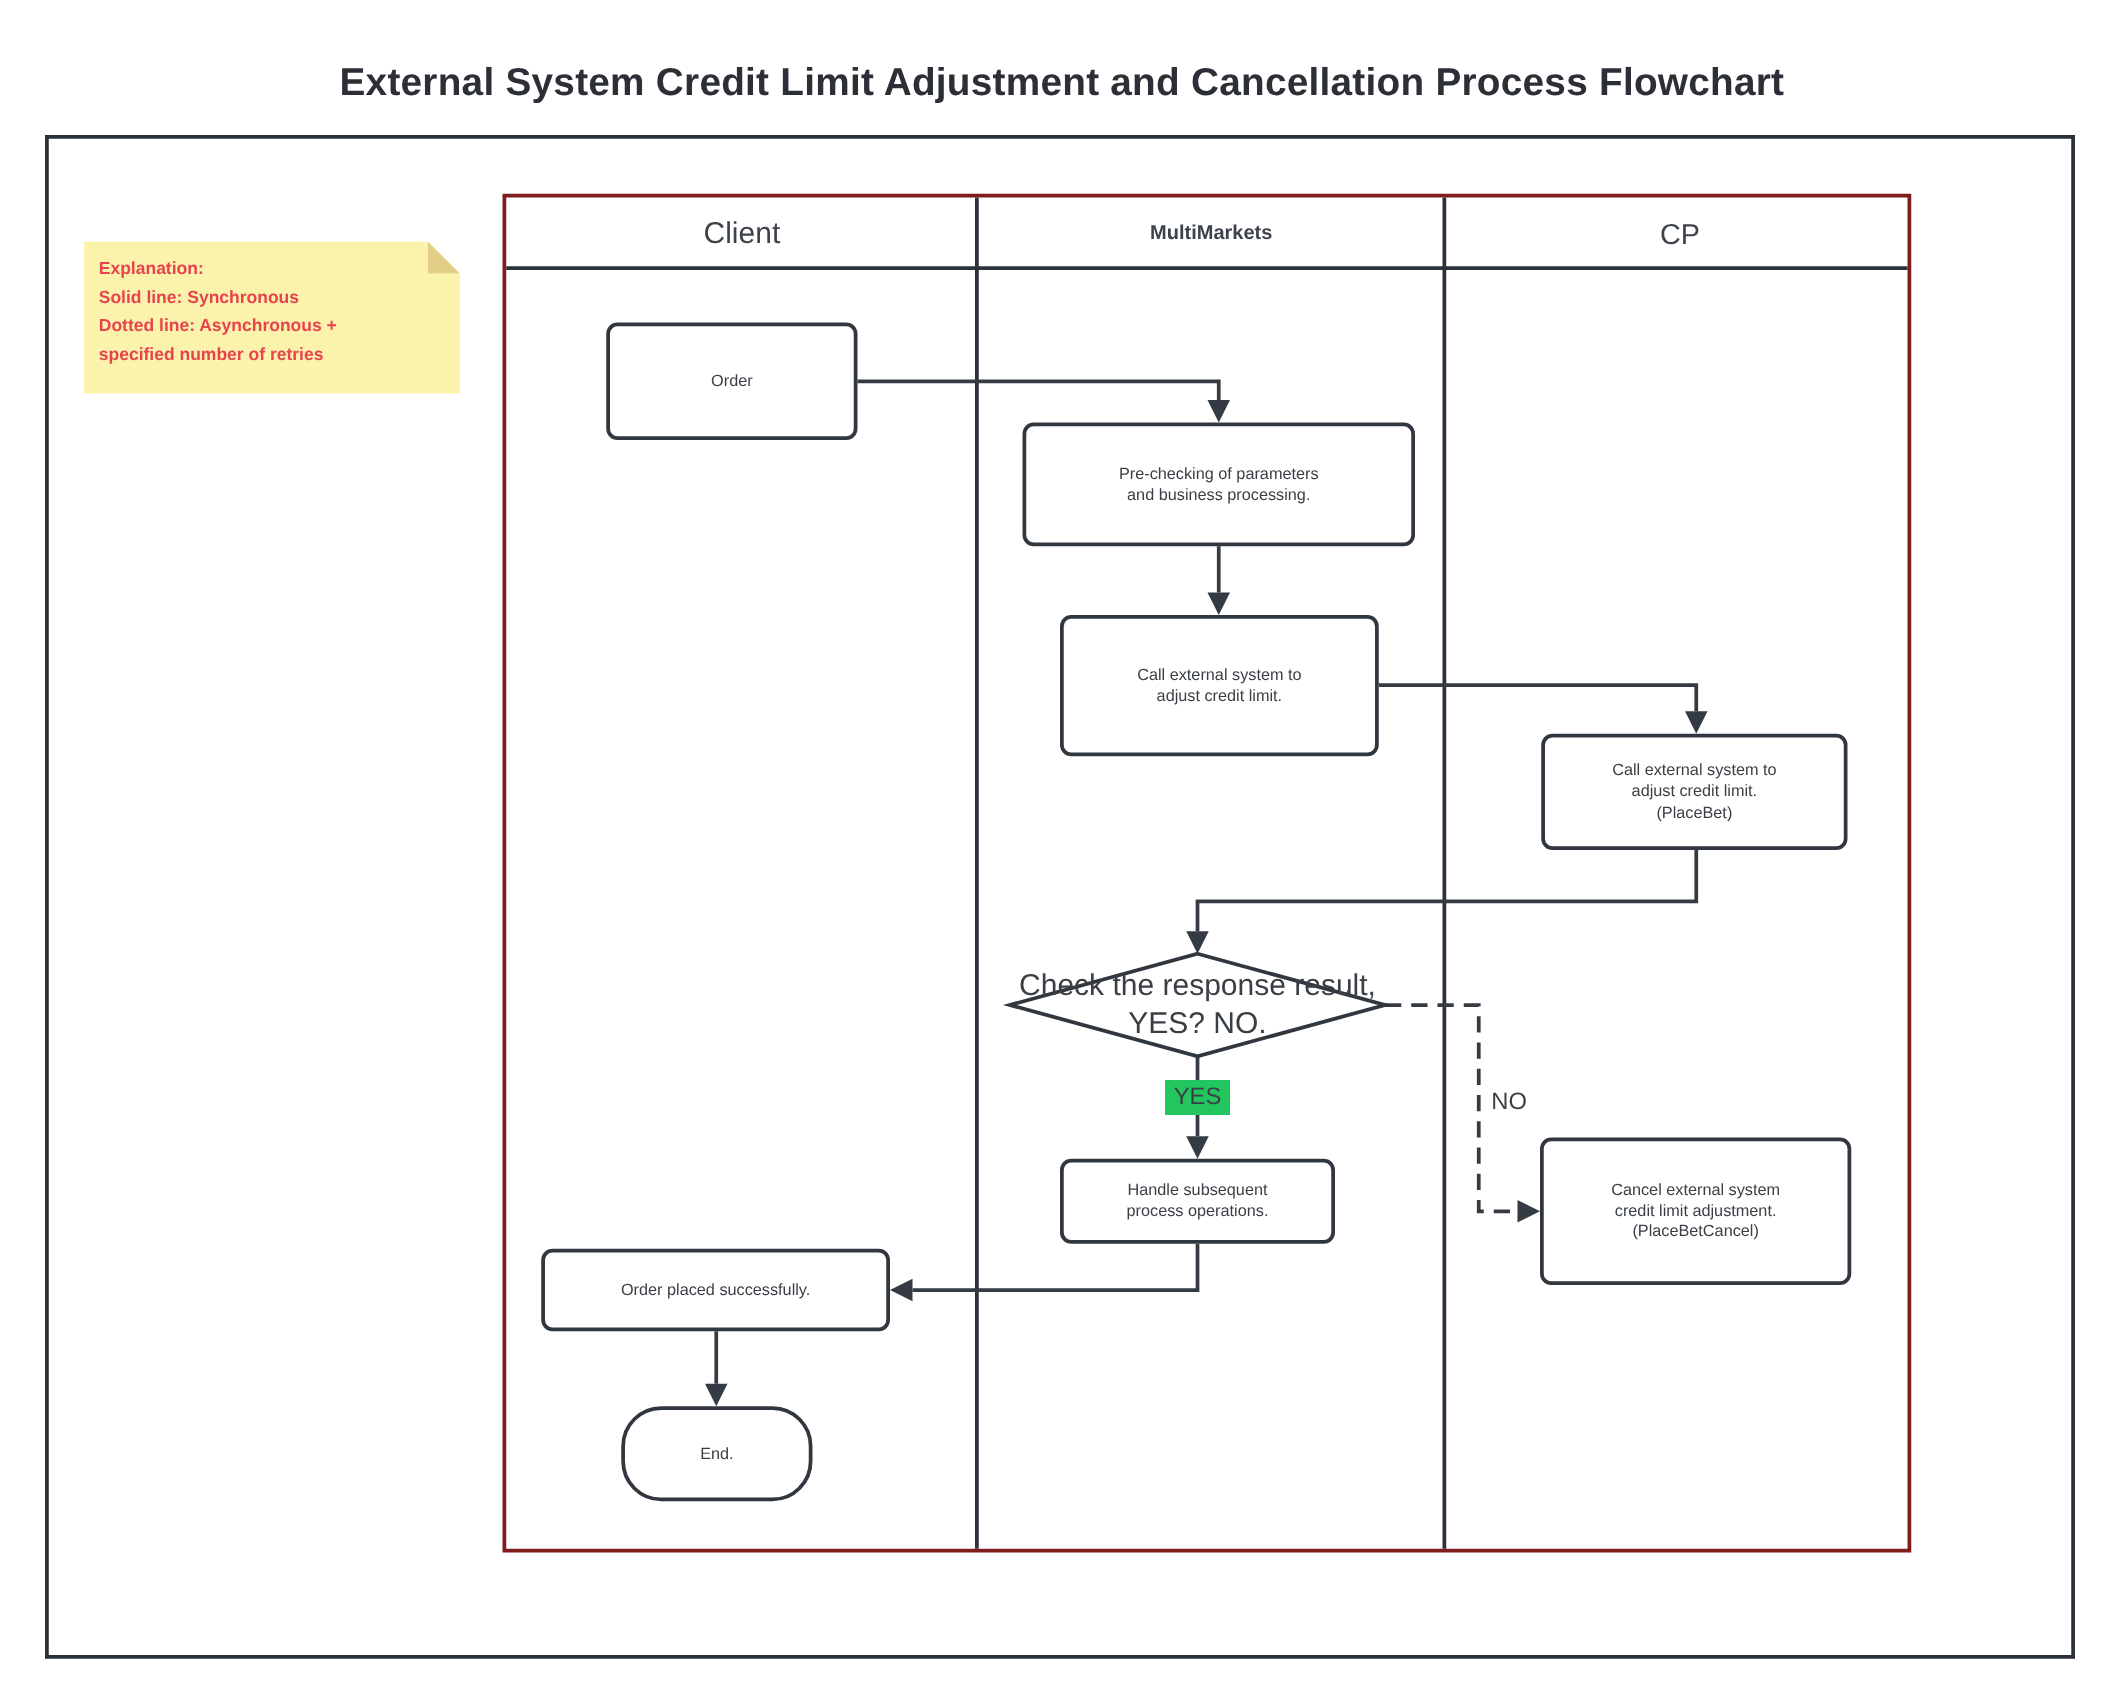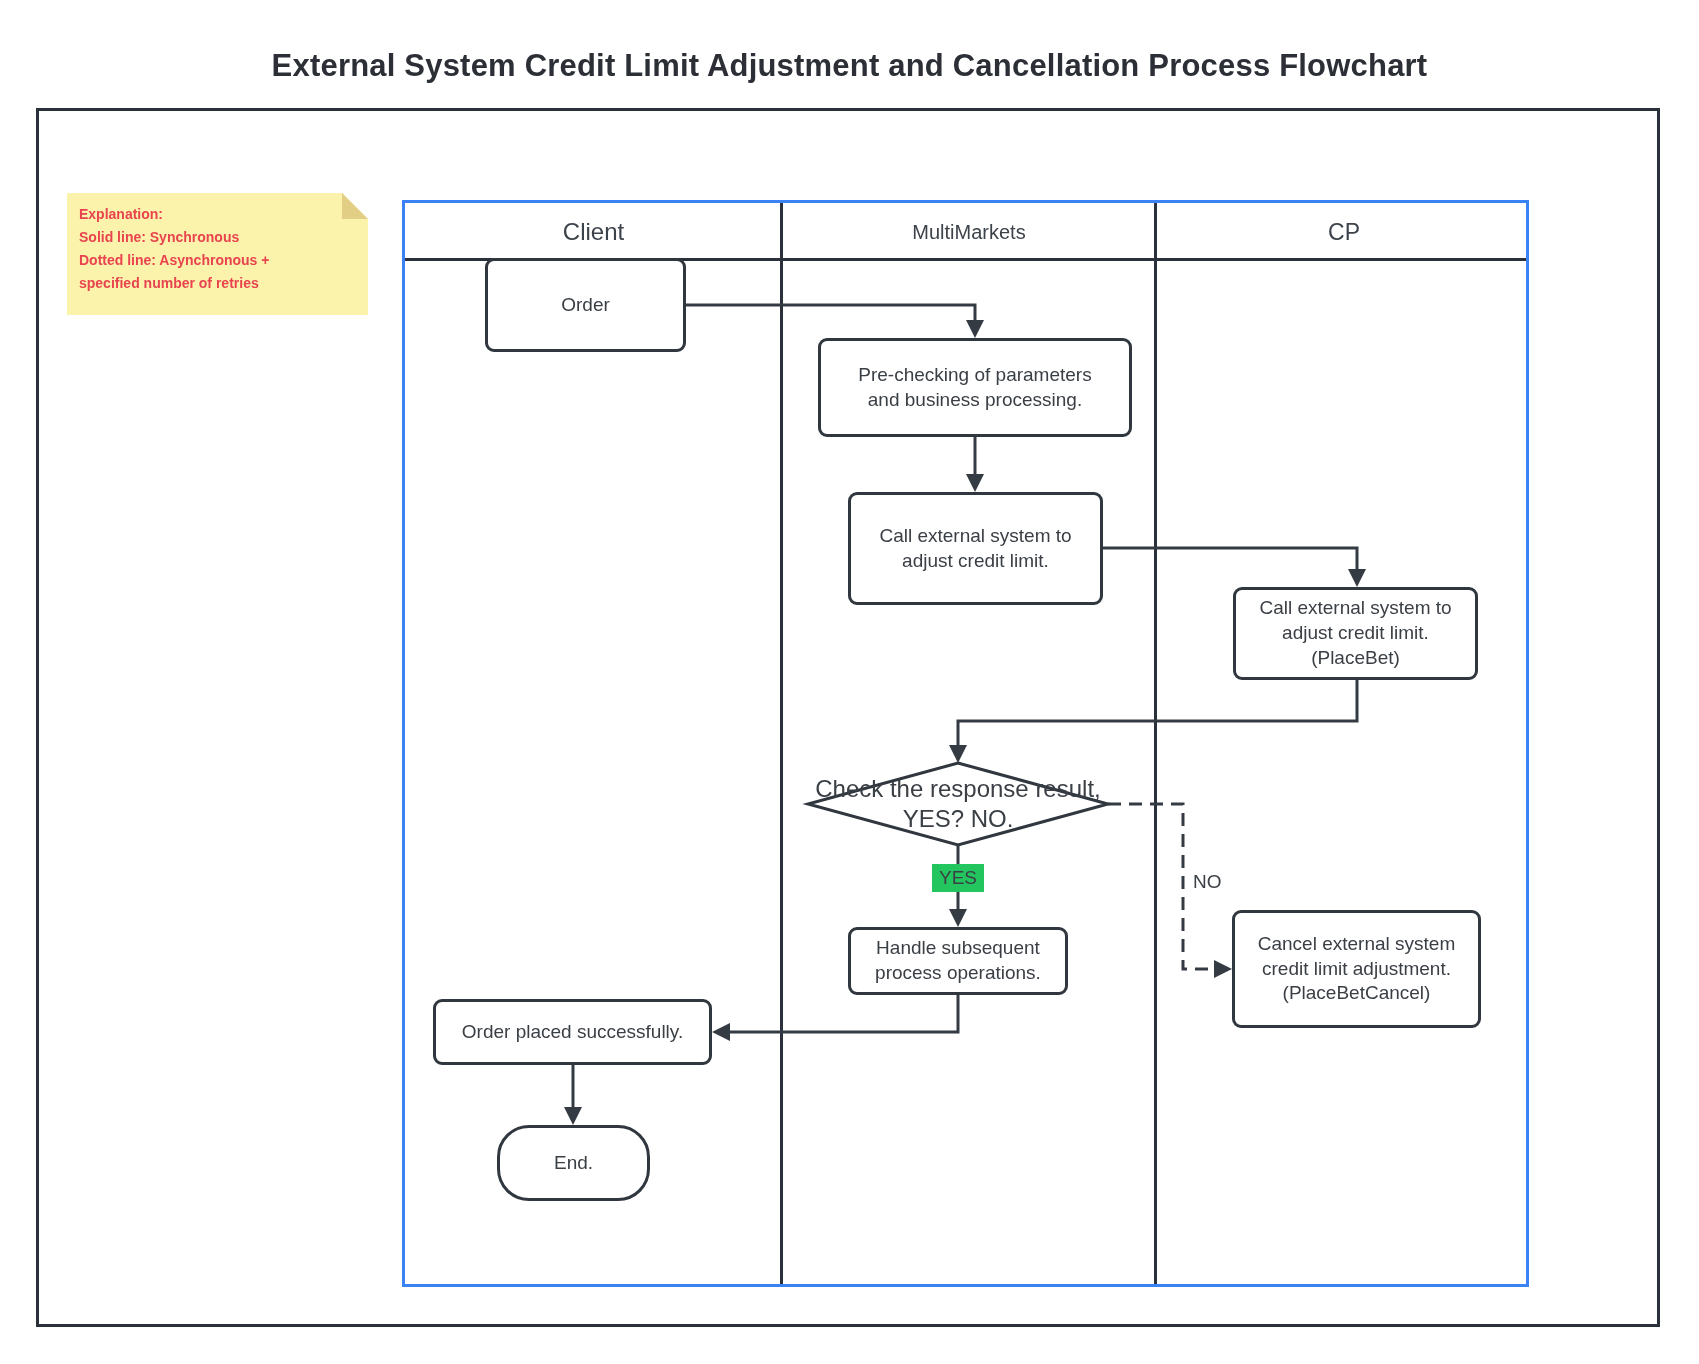--- a/index.html
+++ b/index.html
@@ -24,47 +24,47 @@
   .note-fold{
     position:absolute;top:0;right:0;width:26px;height:26px;background:#E2CF85;
     clip-path:polygon(0 0,100% 100%,0 100%);
   }
   .note-line{
     font-size:14px;line-height:23px;font-weight:700;color:#E8434E;white-space:nowrap;
   }
   
   .lanes{
     position:absolute;left:402px;top:155px;width:1127px;height:1087px;
-    border:3px solid #3b82f6;box-sizing:border-box;margin-top:45px;
+    border:3px solid #7f1d1d;box-sizing:border-box;
   }
   .lane-header-row{
     position:absolute;left:0;top:0;width:100%;height:58px;
     border-bottom:3px solid #2b313a;box-sizing:border-box;
   }
   .lane-divider{
     position:absolute;top:0;bottom:0;width:3px;background:#2b313a;
   }
   .lane-head{
     position:absolute;top:0;height:58px;display:flex;align-items:center;justify-content:center;
     color:#3d434b;
   }
   .lh-client{left:0;width:377px;font-size:24px;}
-  .lh-mm{left:377px;width:374px;font-size:20px;}
+  .lh-mm{left:377px;width:374px;font-size:16px;font-weight:bold;}
   .lh-cp{left:751px;width:376px;font-size:23px;}
   
   .wires{position:absolute;left:0;top:0;width:1699px;height:1364px;pointer-events:none;}
   .wire{fill:none;stroke:#353b43;stroke-width:3;}
   .wire-dashed{fill:none;stroke:#353b43;stroke-width:3;stroke-dasharray:13 8;}
   .arrowhead{fill:#353b43;stroke:none;}
   .diamond-shape{fill:#ffffff;stroke:#31373f;stroke-width:3;}
   
   .node{
     position:absolute;background:#ffffff;border:3px solid #31373f;border-radius:9px;
     box-sizing:border-box;display:flex;align-items:center;justify-content:center;
-    text-align:center;white-space:pre-line;font-size:19px;line-height:1.3;color:#3a3f45;
+    text-align:center;white-space:pre-line;font-size:13px;line-height:1.3;color:#3a3f45;
     padding:2px 6px;
   }
   .n-order{left:485px;top:258px;width:201px;height:94px;}
   .n-precheck{left:818px;top:338px;width:314px;height:99px;}
   .n-call-mm{left:848px;top:492px;width:255px;height:113px;}
   .n-call-cp{left:1233px;top:587px;width:245px;height:93px;}
   .n-handle{left:848px;top:927px;width:220px;height:68px;}
   .n-cancel{left:1232px;top:910px;width:249px;height:118px;}
   .n-placed{left:433px;top:999px;width:279px;height:66px;}
   .n-end{left:497px;top:1125px;width:153px;height:76px;border-radius:32px;}

